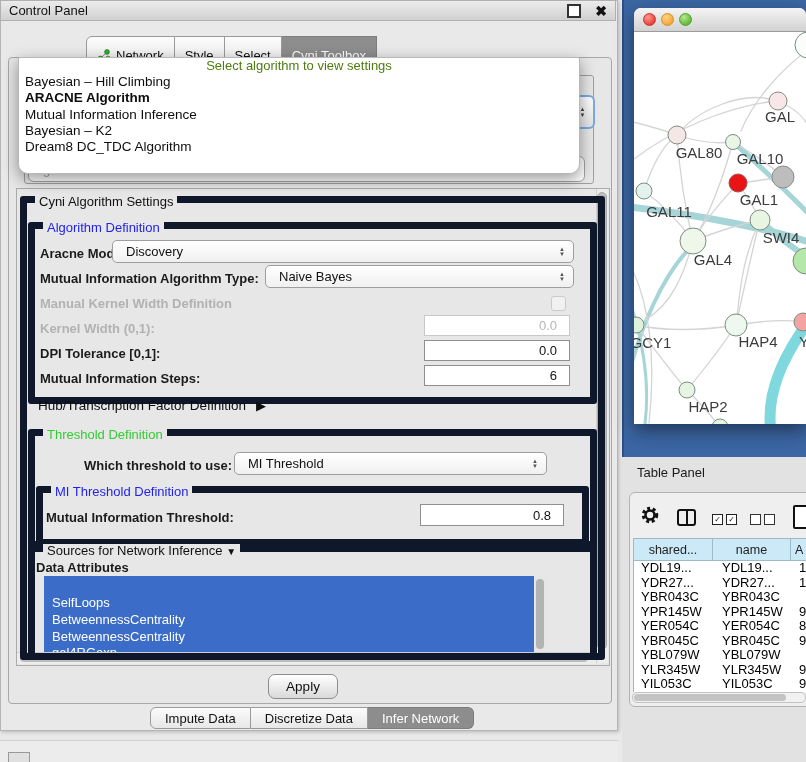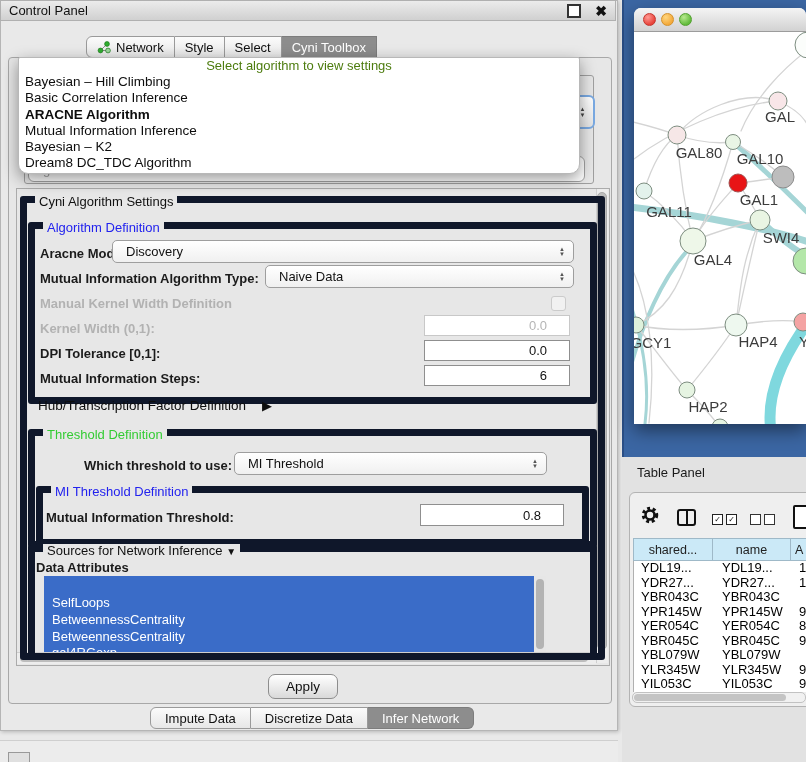--- a/index.html
+++ b/index.html
@@ -9,21 +9,21 @@
   
   .cp-frame{left:0;top:10;width:616px;height:729px;background:#e9e9e9;border:1px solid #b5b5b5;box-shadow:1px 1px 4px rgba(0,0,0,.22)}
   .cp-titlebar{left:0;top:10;width:616px;height:21px;background:linear-gradient(#ececec,#d0d0d0);border:1px solid #b0b0b0;display:flex;align-items:center;padding:0 8px;box-sizing:border-box}
   .cp-title{font-size:13px;color:#111}
   .float-icon{margin-left:auto;width:10px;height:10px;border:2px solid #333;background:#fff;margin-right:14px}
   .close-icon{font-size:14px;font-weight:bold;color:#111;line-height:14px}
   .topstrip{left:0;top:0;width:618px;height:9px;background:#e6e6e6;border-bottom:1px solid #cccccc}
   .topstrip-tick{left:14px;top:0;width:1px;height:9px;background:#a9a9a9}
   
   .tabbar{display:flex;height:22px}
-  .tab{height:20px;border:1px solid #9a9a9a;border-left:none;background:linear-gradient(#fbfbfb,#e7e7e7);display:flex;align-items:center;padding:0 10px;font-size:13px;color:#111;white-space:nowrap}
+  .tab{height:20px;border:1px solid #9a9a9a;border-left:none;background:linear-gradient(#fbfbfb,#e7e7e7);display:flex;align-items:center;padding:8px 10px;font-size:13px;color:#111;white-space:nowrap}
   .tab.first{border-left:1px solid #9a9a9a;border-radius:6px 0 0 6px}
   .tab.last{border-radius:0 6px 6px 0}
   .tab.sel{background:#8d8d8d;color:#fff;border-color:#7d7d7d}
   .content-panel{left:8px;top:57px;width:602px;height:645px;background:#e7e7e7;border:1px solid #a8a8a8;border-radius:4px}
   
   .dd-popup{left:18px;top:57px;width:560px;height:115px;background:#fff;border:1px solid #b8b8b8;border-radius:2px 2px 10px 10px;box-shadow:0 5px 16px rgba(0,0,0,.4);z-index:50;overflow:hidden}
   .dd-placeholder{height:16px;line-height:15px;text-align:center;color:#4d7c0f;font-size:13px}
   .dd-item{height:16.3px;line-height:16.3px;padding-left:6px;font-size:13.5px;color:#0d0d0d}
   .dd-item.bold{font-weight:bold}
   
@@ -36,24 +36,24 @@
   .vthumb{left:597px;top:192px;width:8px;height:456px;background:#bdbdbd;border:1px solid #a9a9a9;border-radius:5px}
   .hscroll{left:17px;top:652px;width:579px;height:11px;background:#ededed;border-top:1px solid #cfcfcf}
   .hthumb{left:20px;top:654px;width:568px;height:8px;background:#bdbdbd;border-radius:4px}
   .grp{border:7px solid #0f172a;border-radius:3px}
   .grp-title{position:absolute;top:-8px;left:8px;background:#e7e7e7;padding:0 4px;font-size:13px;line-height:14px;white-space:nowrap}
   .t-blue{color:#2222ee}.t-green{color:#33cc33}
   .lbl{position:absolute;font-size:13px;font-weight:bold;color:#1b1b1b;white-space:nowrap}
   .lbl.dis{color:#b2b2b2}
   .combo{position:absolute;background:linear-gradient(#ffffff,#f0f0f0);border:1px solid #9e9e9e;border-radius:5px;display:flex;align-items:center;font-size:13px;padding:0 8px 0 13px;box-sizing:border-box;color:#111}
   .combo .spin{margin-left:auto;display:flex;flex-direction:column;font-size:6px;line-height:5px;color:#555}
-  .field{position:absolute;background:#fff;border:1px solid #8f8f8f;font-size:13px;display:flex;align-items:center;justify-content:flex-end;padding:0 22px;box-sizing:border-box}
+  .field{position:absolute;background:#fff;border:1px solid #8f8f8f;font-size:13px;display:flex;align-items:center;justify-content:flex-end;padding:0 12px;box-sizing:border-box}
   .field.dis{color:#b5b5b5;border-color:#c8c8c8}
   .chk{position:absolute;width:13px;height:13px;border:1px solid #cbcbcb;background:#f1f1f1;border-radius:3px}
-  .hubrow{position:absolute;left:38px;top:398px;font-size:13.5px;color:#0d0d0d;display:flex;align-items:center;gap:16px}
+  .hubrow{position:absolute;left:38px;top:398px;font-size:13.5px;color:#0d0d0d;display:flex;align-items:center;gap:10px}
   .attr-list{position:absolute;left:44px;top:576px;width:490px;height:76px;background:#3a6cc8;overflow:hidden;padding-top:19px;box-sizing:border-box}
   .attr-item{height:16.8px;line-height:16.8px;color:#fff;font-size:13px;padding-left:8px;white-space:nowrap}
   .list-vscroll{position:absolute;left:534px;top:576px;width:12px;height:76px;background:#e6e6e6}
   .list-vthumb{position:absolute;left:536px;top:579px;width:8px;height:70px;background:#b3b3b3;border-radius:4px}
   .apply-btn{position:absolute;left:268px;top:674px;width:68px;height:23px;border:1px solid #8d8d8d;border-radius:7px;background:linear-gradient(#ffffff,#d9d9d9);display:flex;align-items:center;justify-content:center;font-size:13.5px;color:#111}
   .bottomstrip{left:0;top:740px;width:618px;height:22px;background:#ececec;border-top:1px solid #cfcfcf}
   .corner-box{left:8px;top:752px;width:20px;height:10px;border:1px solid #999;background:#e0e0e0}
   
   .desktop{left:622px;top:0;width:184px;height:457px;background:#3b66a3;border-left:2px solid #2b4f86}
   .netwin{left:634px;top:8px;width:172px;height:416px;background:#fff;border-radius:7px 7px 0 0;box-shadow:0 7px 18px rgba(0,0,0,.45);overflow:hidden}
@@ -126,21 +126,20 @@
 <div class="abs hid-group"></div>
 <div class="abs hid-spinner">
     <span>▲</span>
     <span>▼</span>
   </div>
 <div class="abs hid-combo"><span>galFiltered.sif default node</span></div>
 
 <div class="abs dd-popup">
   <div class="dd-placeholder">Select algorithm to view settings</div>
   <div class="dd-item">Bayesian – Hill Climbing</div>
-  <div class="dd-item">Basic Correlation Inference</div>
   <div class="dd-item bold">ARACNE Algorithm</div>
   <div class="dd-item">Mutual Information Inference</div>
   <div class="dd-item">Bayesian – K2</div>
   <div class="dd-item">Dream8 DC_TDC Algorithm</div>
 </div>
 
 <div class="abs scrollpane"></div>
 <div class="abs vscroll"></div>
 <div class="abs vthumb"></div>
 <div class="abs hscroll"></div>
@@ -156,21 +155,21 @@
 <span class="lbl" style="left:40px;top:246px">Aracne Mode:</span>
 <div class="combo" style="left:112px;top:240px;width:462px;height:23px">
   <span>Discovery</span>
   <span class="spin">
       <span>▲</span>
       <span>▼</span>
     </span>
 </div>
 <span class="lbl" style="left:40px;top:271px">Mutual Information Algorithm Type:</span>
 <div class="combo" style="left:265px;top:265px;width:309px;height:23px">
-  <span>Naive Data</span>
+  <span>Naive Bayes</span>
   <span class="spin">
       <span>▲</span>
       <span>▼</span>
     </span>
 </div>
 <span class="lbl dis" style="left:40px;top:296px">Manual Kernel Width Definition</span>
 <div class="chk" style="left:551px;top:296px"></div>
 <span class="lbl dis" style="left:40px;top:321px">Kernel Width (0,1):</span>
 <div class="field dis" style="left:424px;top:315px;width:146px;height:21px">
     <span>0.0</span>

